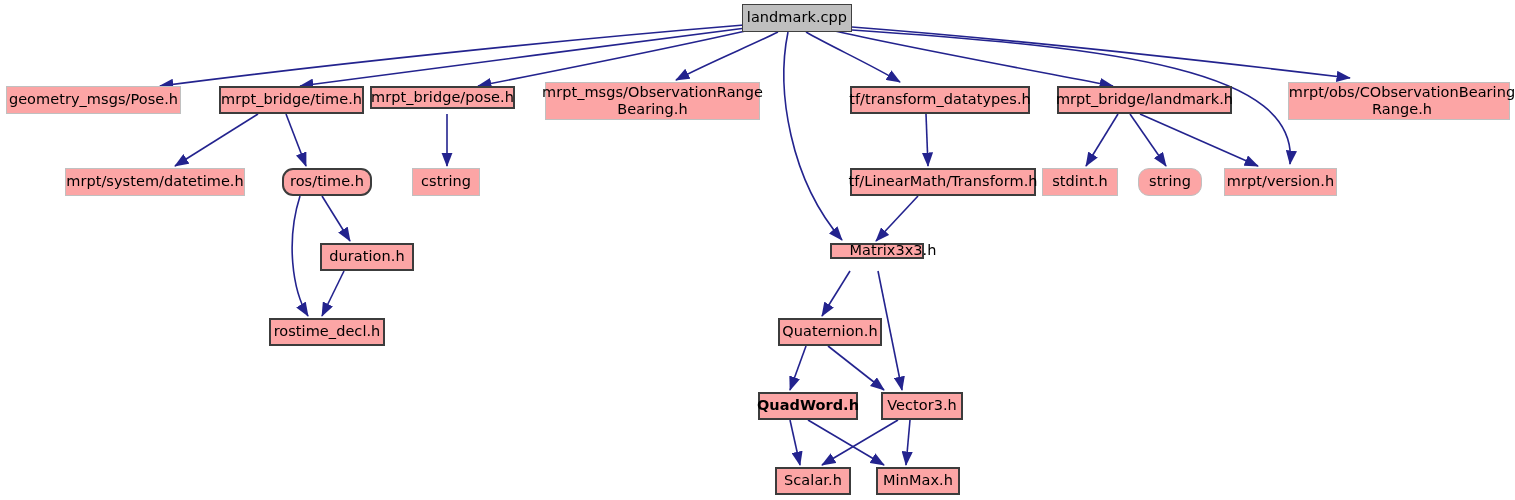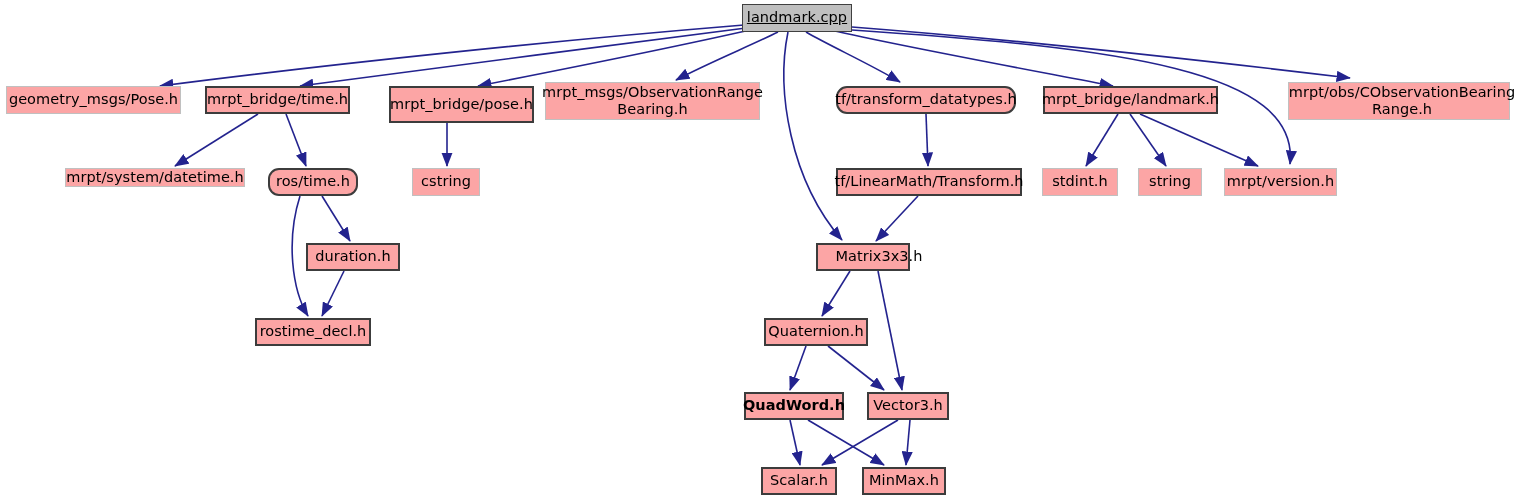--- a/index.html
+++ b/index.html
@@ -35,25 +35,25 @@
     color: #000000;
     font-size: 14.5px;
     line-height: 1.18;
     letter-spacing: 0.05px;
     white-space: pre-line;
     padding: 0 4px;
     z-index: 2;
   }
   .node.strong {
     border: 2px solid #3c3c3c;
+    margin-left: 14px;
   }
   .node.root {
     background: #bfbfbf;
     border: 1px solid #404040;
-    text-decoration: underline;
   }
 </style>
 </head>
 <body>
 
 <div id="graph-canvas">
   <svg id="edge-layer" viewBox="0 0 1515 500" width="1515" height="500" xmlns="http://www.w3.org/2000/svg">
     <defs>
       <marker id="arrowhead" markerWidth="9" markerHeight="7" refX="8.4" refY="3.5" orient="auto" markerUnits="strokeWidth">
         <path d="M 0 0 L 9 3.5 L 0 7 z" fill="#23238e"></path>
@@ -87,36 +87,36 @@
         <path d="M 790,420 L 800,465" fill="none" stroke="#23238e" stroke-width="1.6" marker-end="url(#arrowhead)"></path>
         <path d="M 808,420 L 884,465" fill="none" stroke="#23238e" stroke-width="1.6" marker-end="url(#arrowhead)"></path>
         <path d="M 898,420 L 822,465" fill="none" stroke="#23238e" stroke-width="1.6" marker-end="url(#arrowhead)"></path>
         <path d="M 910,420 L 906,465" fill="none" stroke="#23238e" stroke-width="1.6" marker-end="url(#arrowhead)"></path>
       </g>
   </svg>
   <div id="nodes-group">
       <div class="node root" style="left: 742px; top: 4px; width: 110px; height: 28px;">landmark.cpp</div>
       <div class="node" style="left: 6px; top: 86px; width: 175px; height: 28px;">geometry_msgs/Pose.h</div>
       <div class="node strong" style="left: 205px; top: 86px; width: 145px; height: 28px;">mrpt_bridge/time.h</div>
-      <div class="node strong" style="left: 389px; top: 86px; width: 145px; height: 37px;">mrpt_bridge/pose.h</div>
+      <div class="node strong" style="left: 356px; top: 86px; width: 145px; height: 23px;">mrpt_bridge/pose.h</div>
       <div class="node" style="left: 545px; top: 82px; width: 215px; height: 38px;">mrpt_msgs/ObservationRange
 Bearing.h</div>
-      <div class="node strong" style="left: 836px; top: 86px; width: 180px; height: 28px; border-radius: 11px;">tf/transform_datatypes.h</div>
+      <div class="node strong" style="left: 836px; top: 86px; width: 180px; height: 28px;">tf/transform_datatypes.h</div>
       <div class="node strong" style="left: 1043px; top: 86px; width: 175px; height: 28px;">mrpt_bridge/landmark.h</div>
       <div class="node" style="left: 1288px; top: 82px; width: 222px; height: 38px; padding-left: 10px;">mrpt/obs/CObservationBearing
 Range.h</div>
-      <div class="node" style="left: 65px; top: 168px; width: 180px; height: 19px;">mrpt/system/datetime.h</div>
+      <div class="node" style="left: 65px; top: 168px; width: 180px; height: 28px;">mrpt/system/datetime.h</div>
       <div class="node strong" style="left: 268px; top: 168px; width: 90px; height: 28px; border-radius: 11px;">ros/time.h</div>
       <div class="node" style="left: 412px; top: 168px; width: 68px; height: 28px;">cstring</div>
       <div class="node strong" style="left: 836px; top: 168px; width: 186px; height: 28px;">tf/LinearMath/Transform.h</div>
       <div class="node" style="left: 1042px; top: 168px; width: 76px; height: 28px;">stdint.h</div>
-      <div class="node" style="left: 1138px; top: 168px; width: 64px; height: 28px;">string</div>
+      <div class="node" style="left: 1138px; top: 168px; width: 64px; height: 28px; border-radius: 11px;">string</div>
       <div class="node" style="left: 1224px; top: 168px; width: 113px; height: 28px; text-align: right;">mrpt/version.h</div>
       <div class="node strong" style="left: 306px; top: 243px; width: 94px; height: 28px;">duration.h</div>
-      <div class="node strong" style="left: 816px; top: 243px; width: 94px; height: 28px; padding-left: 36px;">Matrix3x3.h</div>
+      <div class="node strong" style="left: 816px; top: 243px; width: 94px; height: 16px; padding-left: 36px;">Matrix3x3.h</div>
       <div class="node strong" style="left: 255px; top: 318px; width: 116px; height: 28px;">rostime_decl.h</div>
       <div class="node strong" style="left: 764px; top: 318px; width: 104px; height: 28px;">Quaternion.h</div>
       <div class="node strong" style="left: 744px; top: 392px; width: 100px; height: 28px; font-weight: bold;">QuadWord.h</div>
       <div class="node strong" style="left: 867px; top: 392px; width: 82px; height: 28px;">Vector3.h</div>
       <div class="node strong" style="left: 761px; top: 467px; width: 76px; height: 28px;">Scalar.h</div>
       <div class="node strong" style="left: 862px; top: 467px; width: 84px; height: 28px;">MinMax.h</div>
     </div>
 </div>
 
 </body></html>

